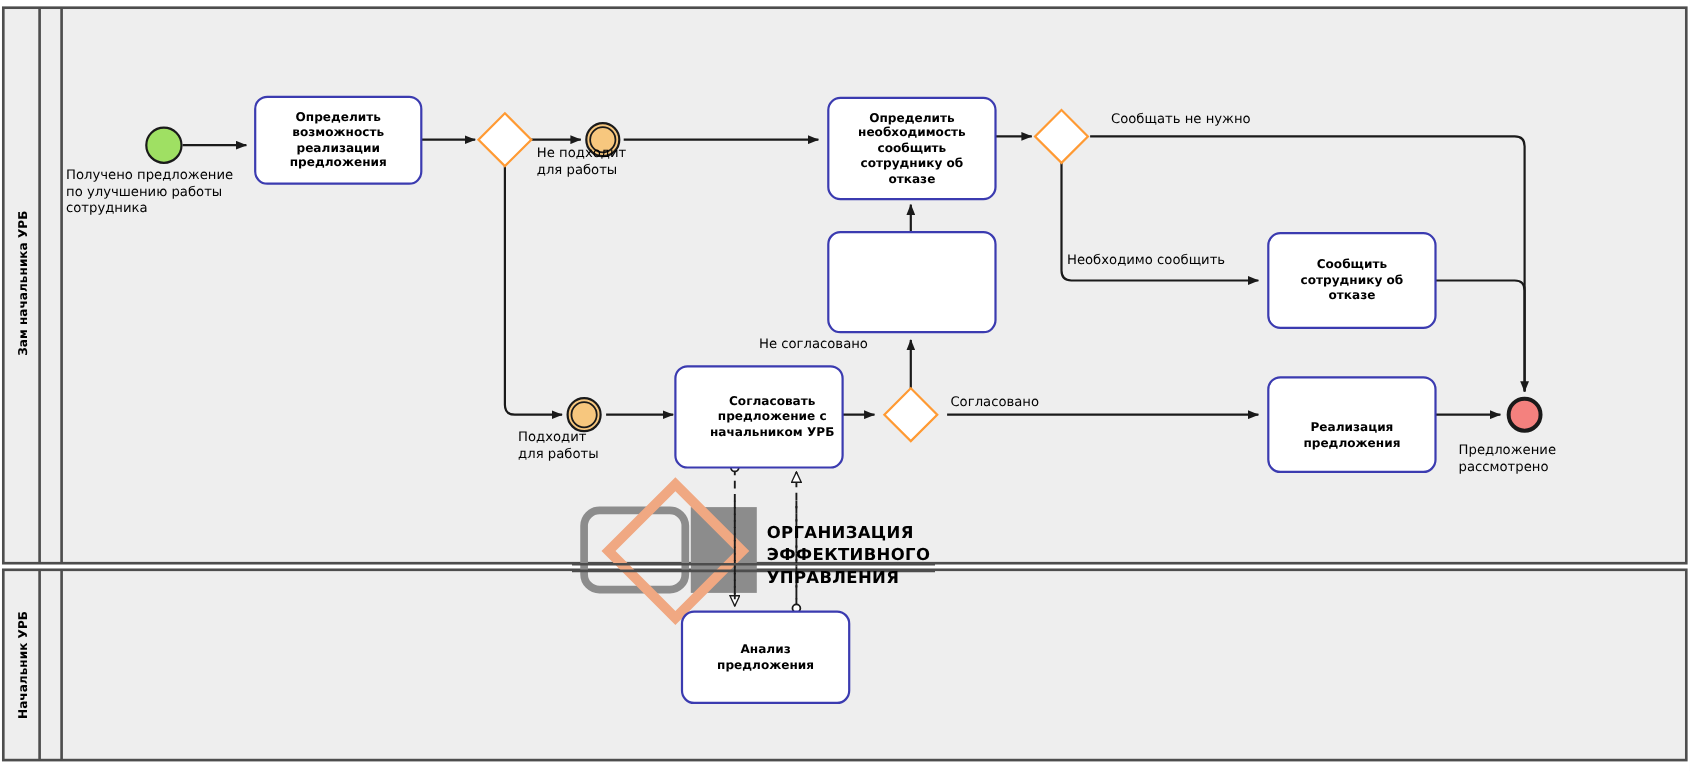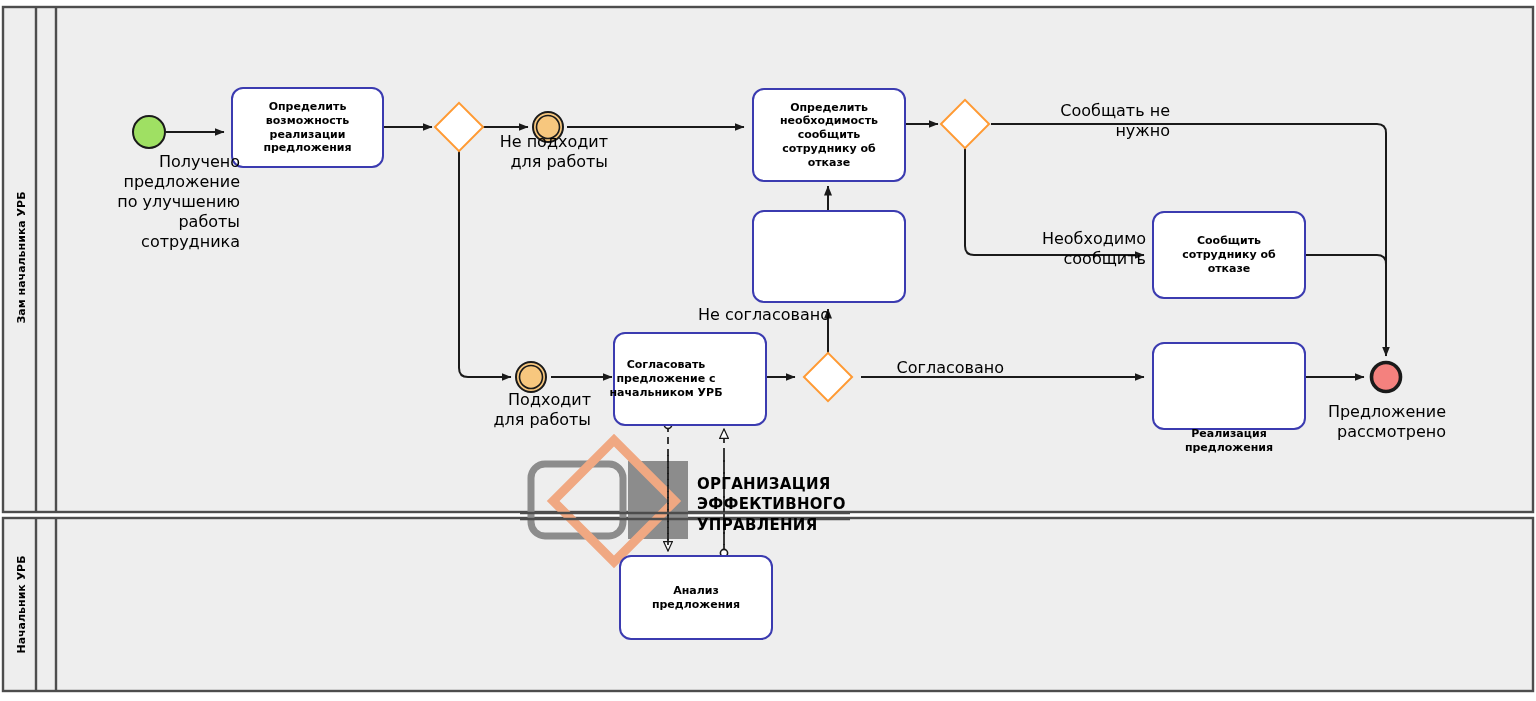--- a/index.html
+++ b/index.html
@@ -23,23 +23,23 @@
     line-height:1.25;
     white-space:pre-line;
     display:flex;
     align-items:center;
     justify-content:center;
     pointer-events:none;
     font-weight:bold;
   }
   .edge-label{
     position:absolute;
-    font-size:16px;
+    font-size:12px;
     color:#000;
-    text-align:right;
+    text-align:left;
     line-height:1.25;
     white-space:pre-line;
   }
   .wm-text{
     position:absolute;
     font-size:15px;
     font-weight:bold;
     color:#000000;
     line-height:1.35;
     letter-spacing:0.3px;
@@ -153,27 +153,27 @@
 
   <div class="node-label" style="left:234px; top:90px; width:147px; height:75px;">Определить
 возможность
 реализации
 предложения</div>
   <div class="node-label" style="left:755px; top:91px; width:148px; height:88px;">Определить
 необходимость
 сообщить
 сотруднику об
 отказе</div>
-  <div class="node-label" style="left:592px; top:335px; width:148px; height:88px;">Согласовать
+  <div class="node-label" style="left:628px; top:335px; width:148px; height:88px;">Согласовать
 предложение с
 начальником УРБ</div>
   <div class="node-label" style="left:1155px; top:214px; width:148px; height:82px;">Сообщить
 сотруднику об
 отказе</div>
-  <div class="node-label" style="left:1155px; top:345px; width:148px; height:102px;margin-top:45px;">Реализация
+  <div class="node-label" style="left:1155px; top:345px; width:148px; height:102px;">Реализация
 предложения</div>
   <div class="node-label" style="left:622px; top:558px; width:148px; height:79px;">Анализ
 предложения</div>
 
   <div class="edge-label" style="left:60px; top:152px; width:180px;">Получено предложение
 по улучшению работы
 сотрудника</div>
   <div class="edge-label" style="left:488px; top:132px; width:120px;">Не подходит
 для работы</div>
   <div class="edge-label" style="left:471px; top:390px; width:120px;">Подходит

